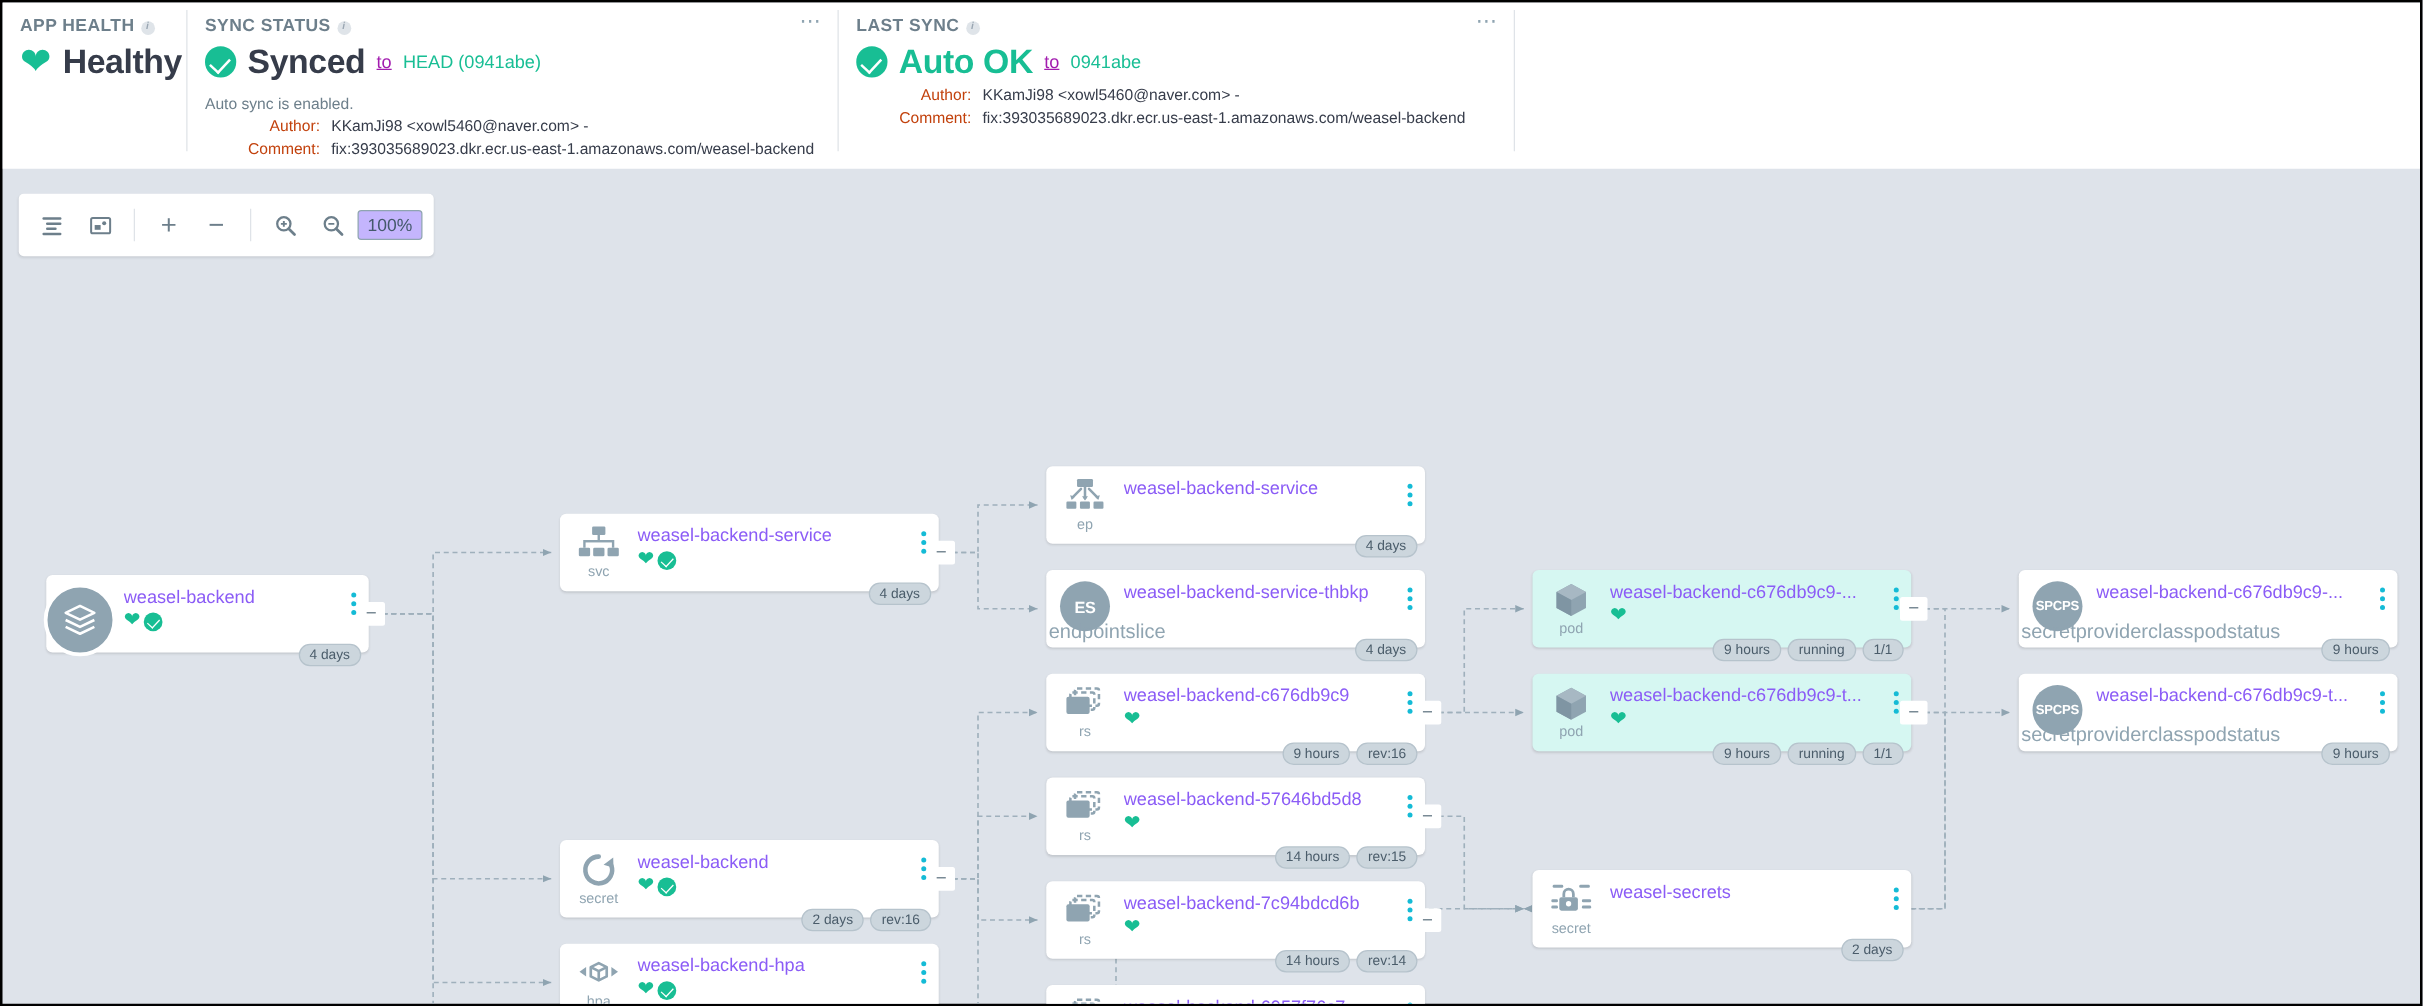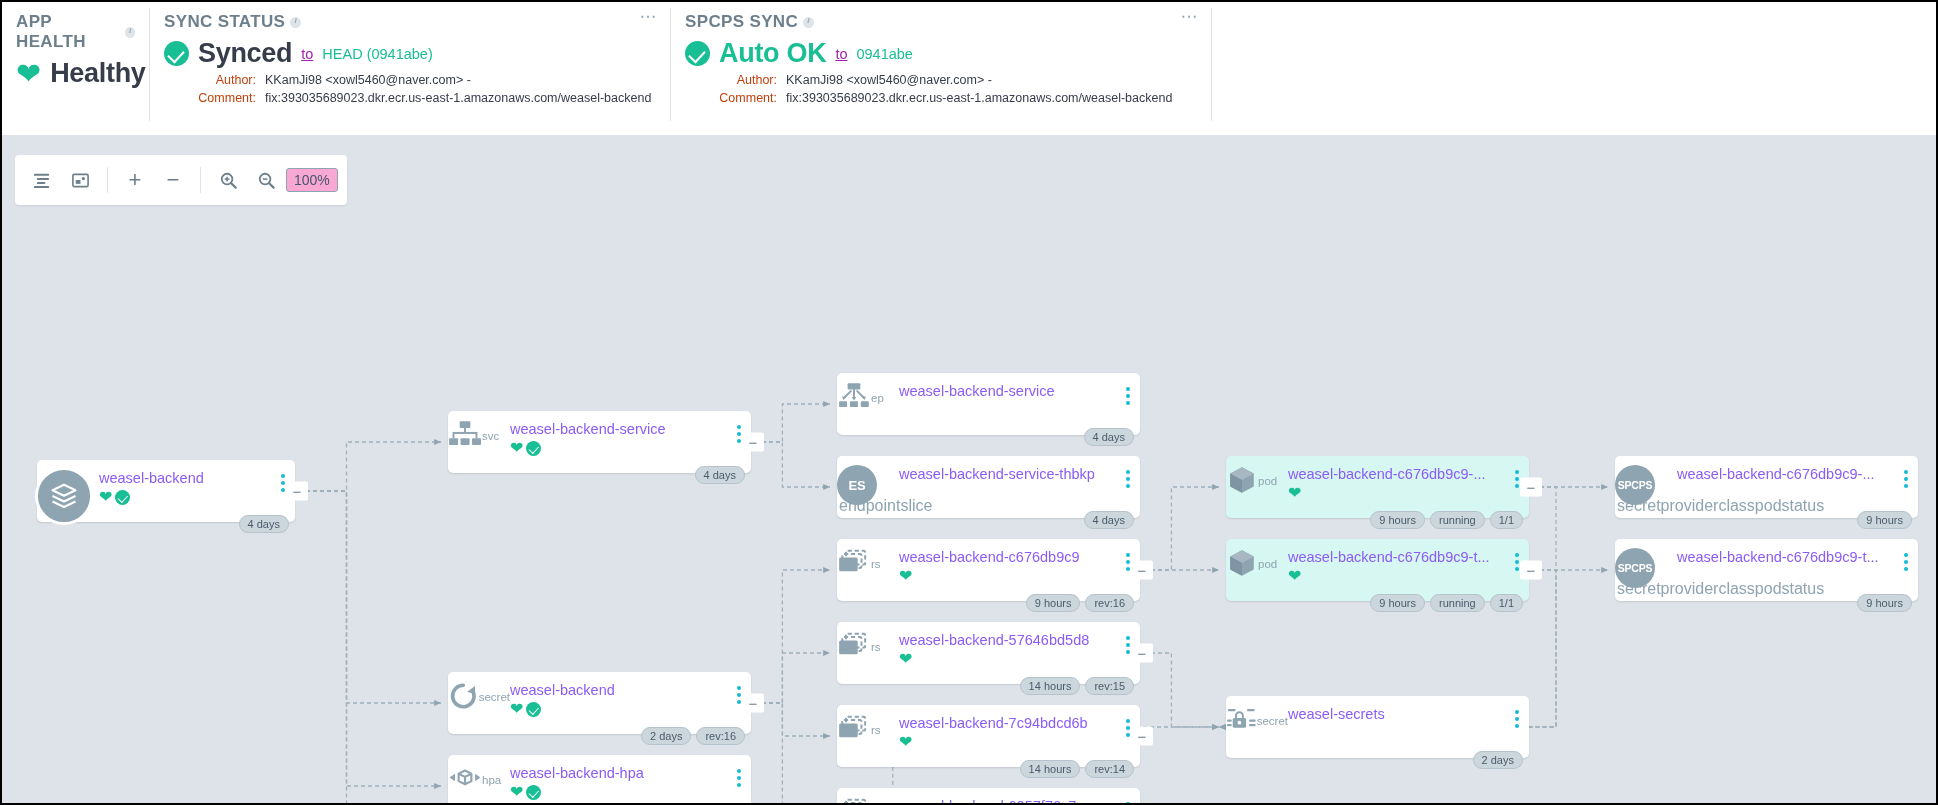--- a/index.html
+++ b/index.html
@@ -12,22 +12,22 @@
     position:relative;
   }
   #app { position:relative; width:1938px; height:805px; background:#dee3ea; overflow:hidden;
          border:2px solid #000; }
 
   
   .status-bar { position:absolute; left:0; top:0; width:1938px; height:133px; background:#fff;
                 display:flex; }
   .status-panel { position:relative; height:133px; padding:10px 14px 0 14px; }
   .panel-sep { width:1px; background:#dfe3e8; height:113px; margin-top:6px; flex:0 0 1px; }
-  .panel-label { font-size:17px; letter-spacing:.35px; color:#6d7f8b; font-weight:700;
-                 display:flex; align-items:center; gap:5px; }
+  .panel-label { font-size:14px; letter-spacing:.35px; color:#6d7f8b; font-weight:700;
+                 display:flex; align-items:flex-end; gap:5px; }
   .info-dot { width:11px; height:11px; border-radius:50%; background:#dfe4e9;
               display:inline-block; position:relative; }
   .info-dot::after { content:"i"; position:absolute; left:0; top:-1px; width:11px; text-align:center;
                      font-size:8px; color:#9aa6b2; font-style:italic; font-weight:700; }
   .status-main { display:flex; align-items:center; gap:9px; margin-top:6px; }
   .heart { color:#18be94; font-size:30px; line-height:1; }
   .big-word { font-size:27px; font-weight:700; color:#363c4a; letter-spacing:-.3px; }
   .big-word.teal { color:#18be94; font-weight:700; }
   .to-text { font-size:14.5px; color:#a21caf;text-decoration:underline; }
   .rev-link { color:#18be94; font-size:14.5px; }
@@ -43,31 +43,31 @@
                letter-spacing:1.5px; line-height:9px; cursor:pointer; }
 
   
   .toolbar { position:absolute; left:13px; top:153px; height:50px; background:#fff;
              border-radius:4px; display:flex; align-items:center; padding:0 9px;
              box-shadow:0 1px 2px rgba(0,0,0,.09); gap:2px; }
   .tb-btn { width:36px; height:36px; display:flex; align-items:center; justify-content:center;
             cursor:pointer; color:#6d7f8b; }
   .tb-div { width:1px; height:26px; background:#dfe3e8; margin:0 7px; }
   .zoom-val { border:1px solid #8fa4b1; border-radius:3px; padding:3px 7px; font-size:14px;
-              color:#44596b; background:#f9a8d4; min-width:44px; text-align:center; cursor:text; }
+              color:#44596b; background:#c4b5fd; min-width:44px; text-align:center; cursor:text; }
 
   
   .canvas { position:absolute; left:0; top:133px; width:1938px; height:672px; }
   svg.edges { position:absolute; left:0; top:0; width:1938px; height:672px; pointer-events:none; }
 
   .node { position:absolute; background:#fff; border-radius:5px;
           box-shadow:0 1px 2px rgba(0,0,0,.12); }
   .node.pod-sel { background:#d6f7f2; }
   .node-inner { position:relative; height:100%; display:flex; align-items:flex-start; padding:9px 0 0 0; }
-  .node-icon { width:62px; flex:0 0 62px; display:flex; flex-direction:row; align-items:center;
+  .node-icon { width:62px; flex:0 0 62px; display:flex; flex-direction:column; align-items:center;
                color:#8fa4b1; }
   .node-kind { font-size:11.5px; color:#8fa4b1; margin-top:2px; white-space:nowrap; }
   .node-kind.wide { position:absolute; left:2px; bottom:3px; width:auto; font-size:16px; }
   .node-body { flex:1; min-width:0; padding-right:34px; padding-top:1px; }
   .node-title { font-size:14.5px; color:#8b5cf6; white-space:nowrap; overflow:hidden;
                 text-overflow:ellipsis; }
   .node-icons { margin-top:3px; display:flex; align-items:center; gap:3px; }
   .mini-heart { color:#18be94; font-size:16px; line-height:1; }
   .mini-check { width:15px; height:15px; border-radius:50%; background:#18be94; position:relative;
                 display:inline-block; }
@@ -117,35 +117,36 @@
         <span>SYNC STATUS</span>
         <span class="info-dot"></span>
       </div>
       <div class="dots-menu">⋯</div>
       <div class="status-main">
         <span class="check-badge"></span>
         <span class="big-word">Synced</span>
         <span class="to-text">to</span>
         <span class="rev-link">HEAD (0941abe)</span>
       </div>
+      <div class="sub-line">Auto sync is enabled.</div>
       <div class="meta-row">
         <span class="meta-key" style="width:92px;">Author:</span>
         <span class="meta-val">KKamJi98 &lt;xowl5460@naver.com&gt; -</span>
       </div>
       <div class="meta-row">
         <span class="meta-key" style="width:92px;">Comment:</span>
         <span class="meta-val">fix:393035689023.dkr.ecr.us-east-1.amazonaws.com/weasel-backend</span>
       </div>
     </div>
 
     <div class="panel-sep"></div>
 
     <div class="status-panel" style="width:540px;">
       <div class="panel-label">
-        <span>SPCPS SYNC</span>
+        <span>LAST SYNC</span>
         <span class="info-dot"></span>
       </div>
       <div class="dots-menu">⋯</div>
       <div class="status-main">
         <span class="check-badge"></span>
         <span class="big-word teal">Auto OK</span>
         <span class="to-text">to</span>
         <span class="rev-link">0941abe</span>
       </div>
       <div class="meta-row">

